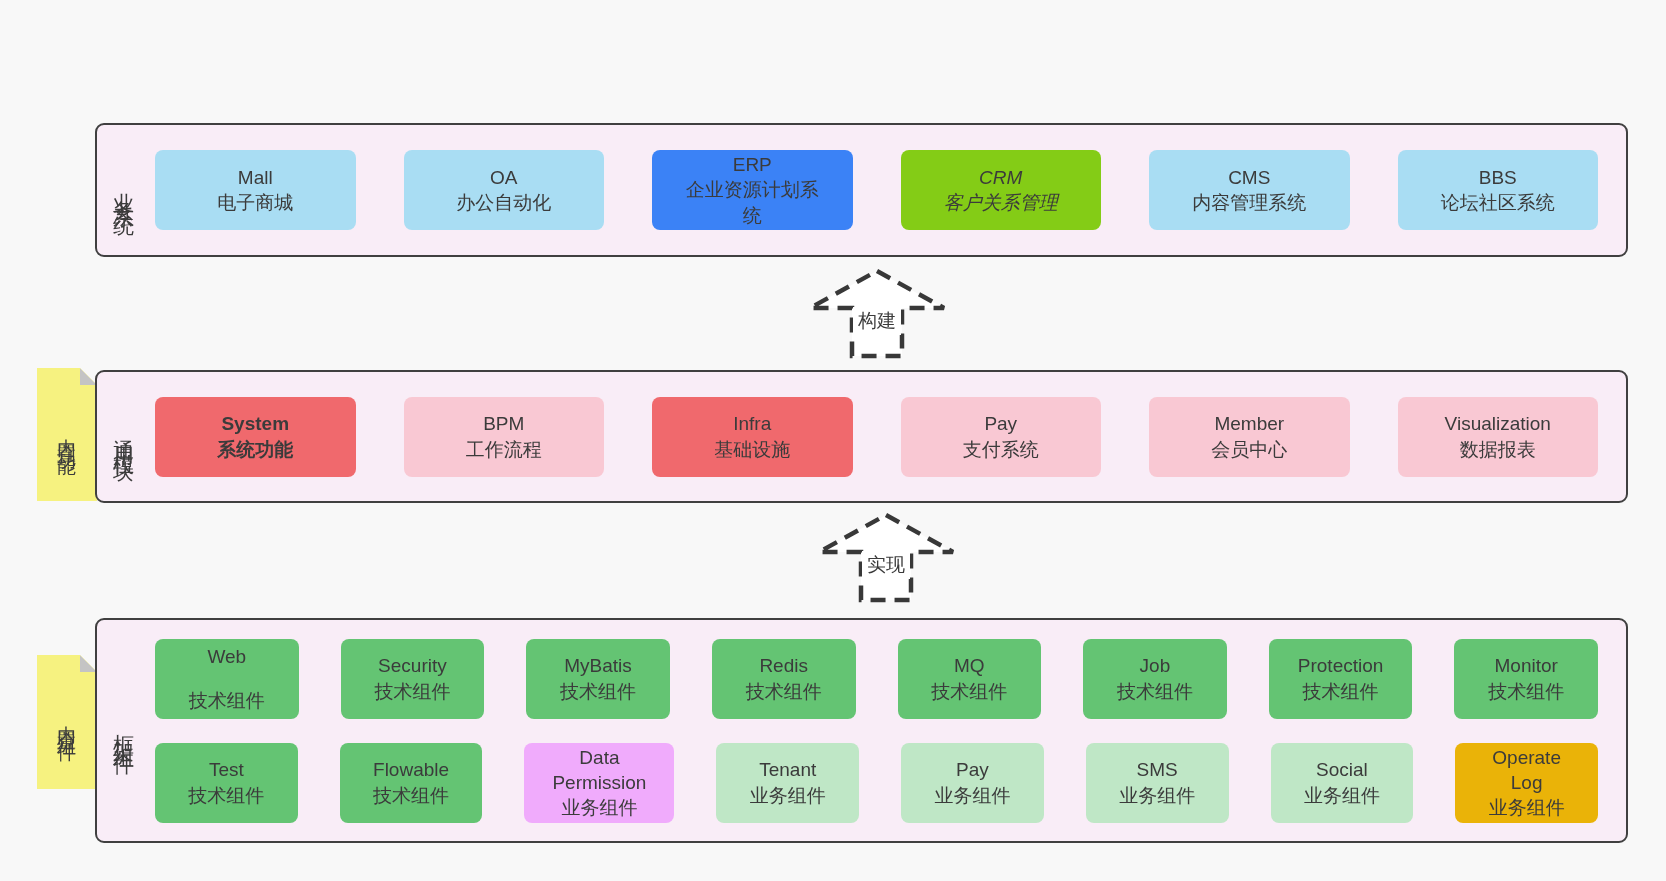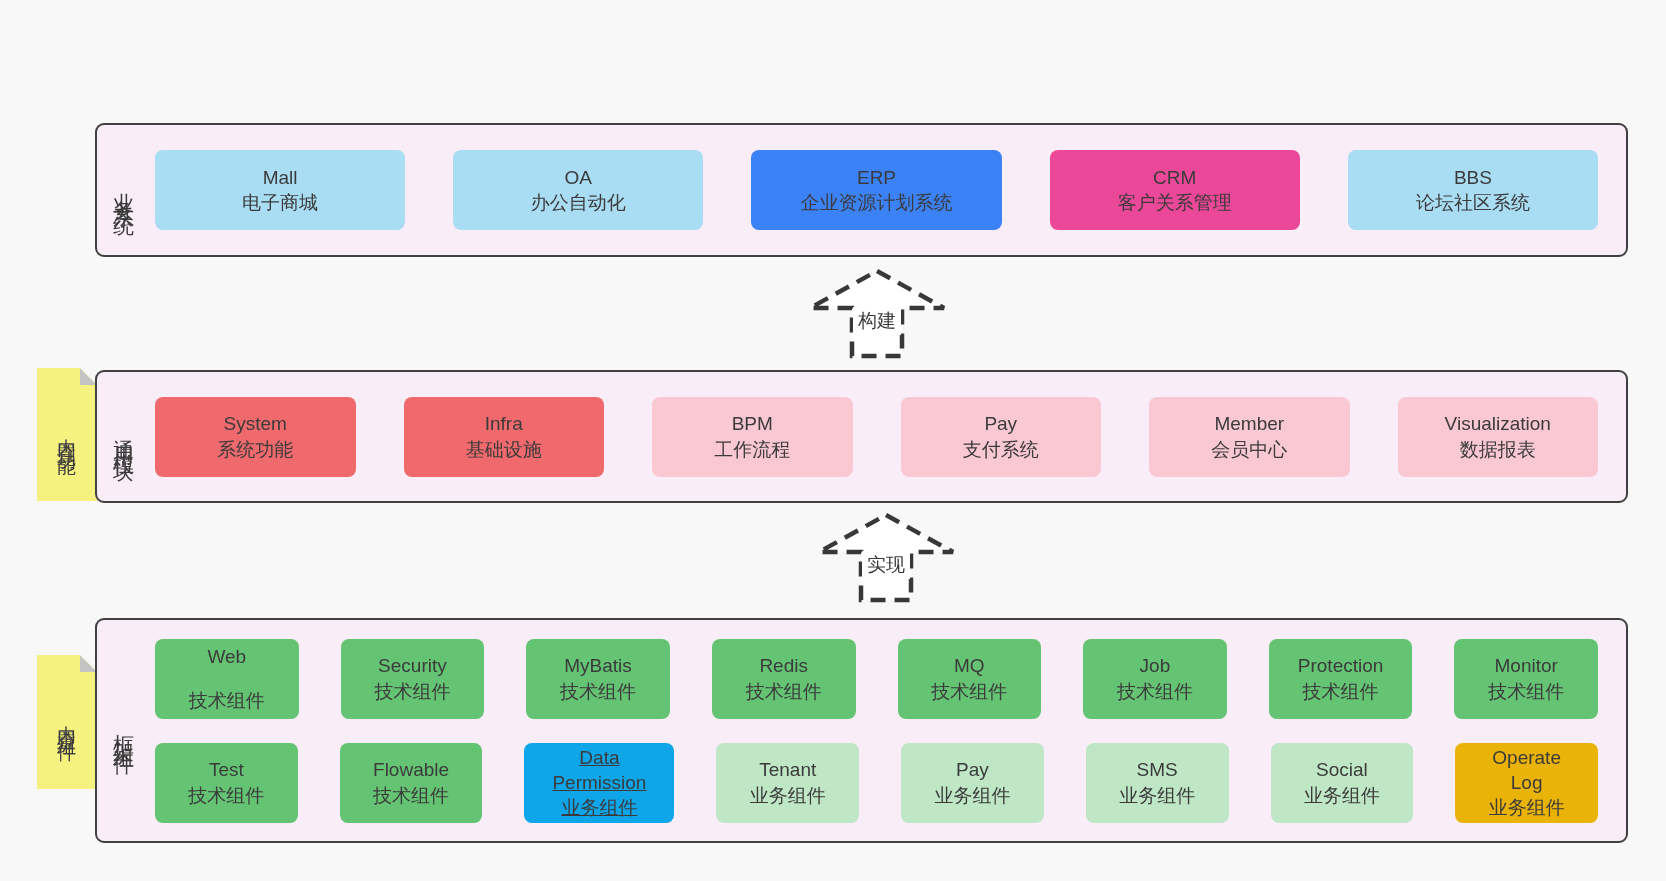--- a/index.html
+++ b/index.html
@@ -127,23 +127,27 @@
             <div class="zh">电子商城</div>
           </div>
           <div class="box" style="background: rgb(169, 221, 243);">
             <div class="en">OA</div>
             <div class="zh">办公自动化</div>
           </div>
           <div class="box" style="background: #3b82f6;">
             <div class="en">ERP</div>
             <div class="zh">企业资源计划系统</div>
           </div>
-          <div class="box" style="background: #ec4899;">
+          <div class="box" style="background: #84cc16; font-style: italic;">
             <div class="en">CRM</div>
             <div class="zh">客户关系管理</div>
+          </div>
+          <div class="box" style="background: rgb(169, 221, 243);">
+            <div class="en">CMS</div>
+            <div class="zh">内容管理系统</div>
           </div>
           <div class="box" style="background: rgb(169, 221, 243);">
             <div class="en">BBS</div>
             <div class="zh">论坛社区系统</div>
           </div>
         </div>
       </div>
   </div>
 
   <div class="arrow" id="arrow-1">
@@ -157,31 +161,31 @@
     <span class="fold"></span>
     <span>内置功能</span>
   </div>
 
   <div class="section" id="section-2">
     <div class="sec-label">
       <span>通用模块</span>
     </div>
     <div class="rows">
         <div class="row">
-          <div class="box" style="background: rgb(240, 105, 109);">
+          <div class="box" style="background: rgb(240, 105, 109); font-weight: bold;">
             <div class="en">System</div>
             <div class="zh">系统功能</div>
+          </div>
+          <div class="box" style="background: rgb(249, 200, 211);">
+            <div class="en">BPM</div>
+            <div class="zh">工作流程</div>
           </div>
           <div class="box" style="background: rgb(240, 105, 109);">
             <div class="en">Infra</div>
             <div class="zh">基础设施</div>
-          </div>
-          <div class="box" style="background: rgb(249, 200, 211);">
-            <div class="en">BPM</div>
-            <div class="zh">工作流程</div>
           </div>
           <div class="box" style="background: rgb(249, 200, 211);">
             <div class="en">Pay</div>
             <div class="zh">支付系统</div>
           </div>
           <div class="box" style="background: rgb(249, 200, 211);">
             <div class="en">Member</div>
             <div class="zh">会员中心</div>
           </div>
           <div class="box" style="background: rgb(249, 200, 211);">
@@ -245,21 +249,21 @@
         </div>
         <div class="row">
           <div class="box" style="background: rgb(100, 196, 115);">
             <div class="en">Test</div>
             <div class="zh">技术组件</div>
           </div>
           <div class="box" style="background: rgb(100, 196, 115);">
             <div class="en">Flowable</div>
             <div class="zh">技术组件</div>
           </div>
-          <div class="box" style="background: #0ea5e9; text-decoration: underline;">
+          <div class="box" style="background: #f0abfc;">
             <div class="en">Data Permission</div>
             <div class="zh">业务组件</div>
           </div>
           <div class="box" style="background: rgb(191, 231, 198);">
             <div class="en">Tenant</div>
             <div class="zh">业务组件</div>
           </div>
           <div class="box" style="background: rgb(191, 231, 198);">
             <div class="en">Pay</div>
             <div class="zh">业务组件</div>

